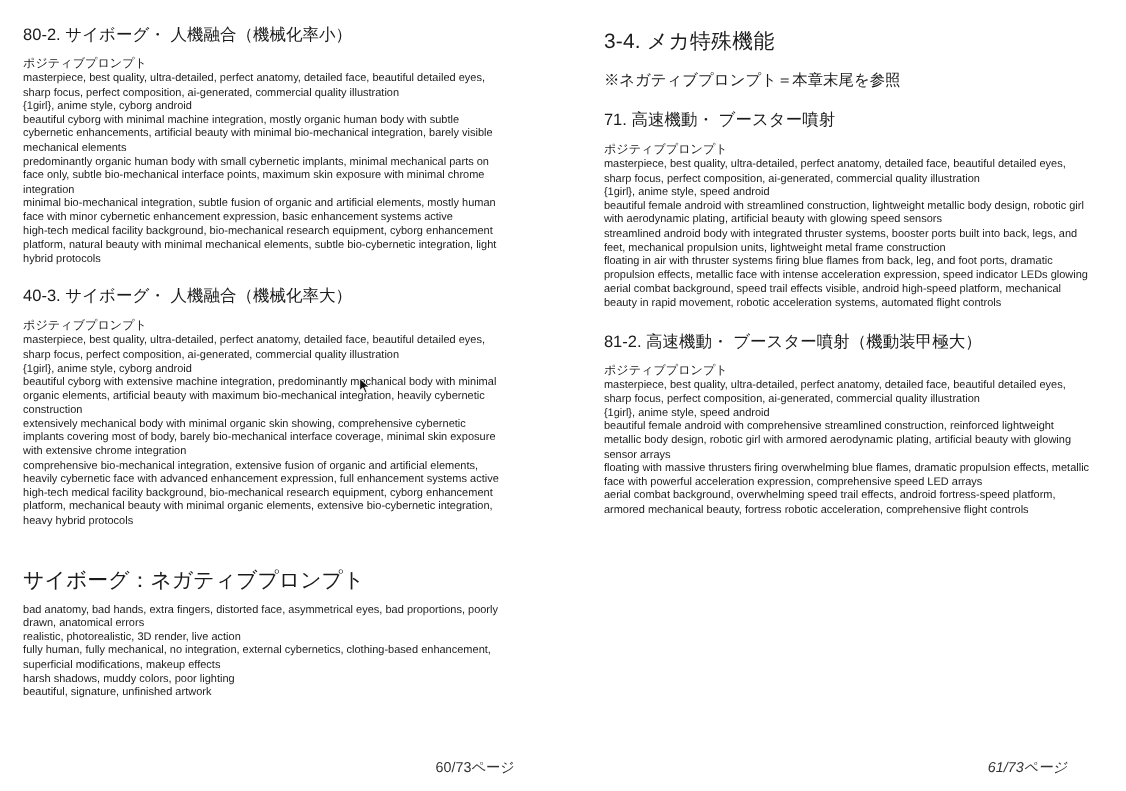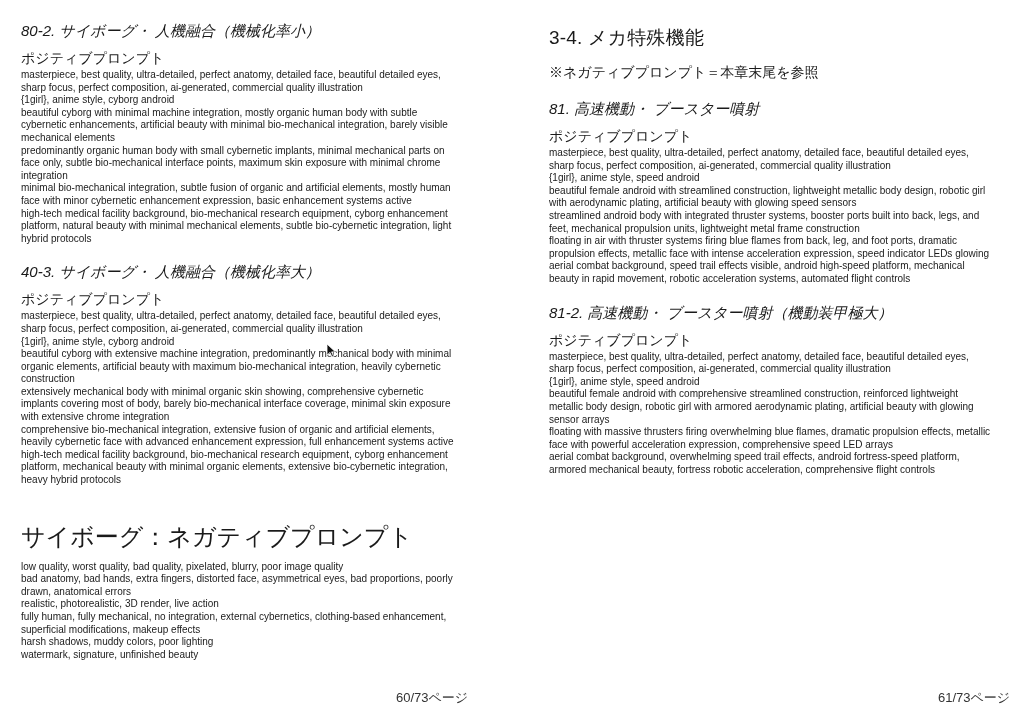--- a/index.html
+++ b/index.html
@@ -6,29 +6,29 @@
   body {
     width: 1024px; height: 719px; background: #ffffff; position: relative; overflow: hidden;
     font-family: "Liberation Sans", "DejaVu Sans", sans-serif; color: #1a1a1a;
   }
   .page { position: absolute; top: 0; height: 719px; }
   .page.left { left: 0; width: 512px; }
   .page.right { left: 512px; width: 512px; }
   .col { position: absolute; }
   .page.left .col { left: 21px; top: 22px; width: 440px; }
   h1.section { font-size: 19px; font-weight: normal; margin: 0 0 13px 0; letter-spacing: 0.2px; }
-  h2.item { font-size: 15px; font-weight: normal; margin: 0 0 9px 0; font-style: italic; }
-  h2.big { font-size: 24px; font-weight: normal; margin: 0 0 8px 0; }
+  h2.item { font-size: 15px; font-weight: normal; margin: 0 0 9px 0; }
+  h2.big { font-size: 19px; font-weight: normal; margin: 0 0 8px 0; }
   .note { font-size: 14px; margin: 0 0 18px 0; font-family: Liberation Serif, serif; }
-  .label { font-size: 14px; margin: 0 0 1px 0; }
+  .label { font-size: 11px; margin: 0 0 1px 0; }
   .line { font-size: 10px; line-height: 12.6px; margin: 0; }
   .block { margin-bottom: 18px; }
   .footer { position: absolute; top: 689px; font-size: 13px; color: #333; }
   .footer.left { left: 396px; }
-  .footer.right { left: 938px; }
+  .footer.right { left: 898px; font-style: italic; }
   .cursor { position: absolute; left: 327px; top: 344px; width: 10px; height: 14px; }
 </style>
 </head>
 <body>
 
 <div class="page left">
   <div class="col">
     <div class="block">
       <h2 class="item">80-2. サイボーグ・ 人機融合（機械化率小）</h2>
       <p class="label">ポジティブプロンプト</p>
@@ -44,37 +44,36 @@
       <p class="label">ポジティブプロンプト</p>
       <p class="line">masterpiece, best quality, ultra-detailed, perfect anatomy, detailed face, beautiful detailed eyes, sharp focus, perfect composition, ai-generated, commercial quality illustration</p>
       <p class="line">{1girl}, anime style, cyborg android</p>
       <p class="line">beautiful cyborg with extensive machine integration, predominantly mechanical body with minimal organic elements, artificial beauty with maximum bio-mechanical integration, heavily cybernetic construction</p>
       <p class="line">extensively mechanical body with minimal organic skin showing, comprehensive cybernetic implants covering most of body, barely bio-mechanical interface coverage, minimal skin exposure with extensive chrome integration</p>
       <p class="line">comprehensive bio-mechanical integration, extensive fusion of organic and artificial elements, heavily cybernetic face with advanced enhancement expression, full enhancement systems active</p>
       <p class="line">high-tech medical facility background, bio-mechanical research equipment, cyborg enhancement platform, mechanical beauty with minimal organic elements, extensive bio-cybernetic integration, heavy hybrid protocols</p>
     </div>
     <div class="block">
       <h2 class="big">サイボーグ：ネガティブプロンプト</h2>
-      <p class="line">low quality, worst quality, bad quality, pixelated, blurry, poor image quality</p>
       <p class="line">bad anatomy, bad hands, extra fingers, distorted face, asymmetrical eyes, bad proportions, poorly drawn, anatomical errors</p>
       <p class="line">realistic, photorealistic, 3D render, live action</p>
       <p class="line">fully human, fully mechanical, no integration, external cybernetics, clothing-based enhancement, superficial modifications, makeup effects</p>
       <p class="line">harsh shadows, muddy colors, poor lighting</p>
-      <p class="line">watermark, signature, unfinished beauty</p>
+      <p class="line">beautiful, signature, unfinished artwork</p>
     </div>
   </div>
   <div class="footer left">60/73ページ</div>
 </div>
 
 <div class="page right"></div>
 <div class="col" style="position:absolute;left:549px;top:25px;width:445px;">
   <h1 class="section">3-4. メカ特殊機能</h1>
   <p class="note">※ネガティブプロンプト＝本章末尾を参照</p>
   <div class="block">
-    <h2 class="item">81. 高速機動・ ブースター噴射</h2>
+    <h2 class="item">71. 高速機動・ ブースター噴射</h2>
     <p class="label">ポジティブプロンプト</p>
     <p class="line">masterpiece, best quality, ultra-detailed, perfect anatomy, detailed face, beautiful detailed eyes, sharp focus, perfect composition, ai-generated, commercial quality illustration</p>
     <p class="line">{1girl}, anime style, speed android</p>
     <p class="line">beautiful female android with streamlined construction, lightweight metallic body design, robotic girl with aerodynamic plating, artificial beauty with glowing speed sensors</p>
     <p class="line">streamlined android body with integrated thruster systems, booster ports built into back, legs, and feet, mechanical propulsion units, lightweight metal frame construction</p>
     <p class="line">floating in air with thruster systems firing blue flames from back, leg, and foot ports, dramatic propulsion effects, metallic face with intense acceleration expression, speed indicator LEDs glowing</p>
     <p class="line">aerial combat background, speed trail effects visible, android high-speed platform, mechanical beauty in rapid movement, robotic acceleration systems, automated flight controls</p>
   </div>
   <div class="block">
     <h2 class="item">81-2. 高速機動・ ブースター噴射（機動装甲極大）</h2>

